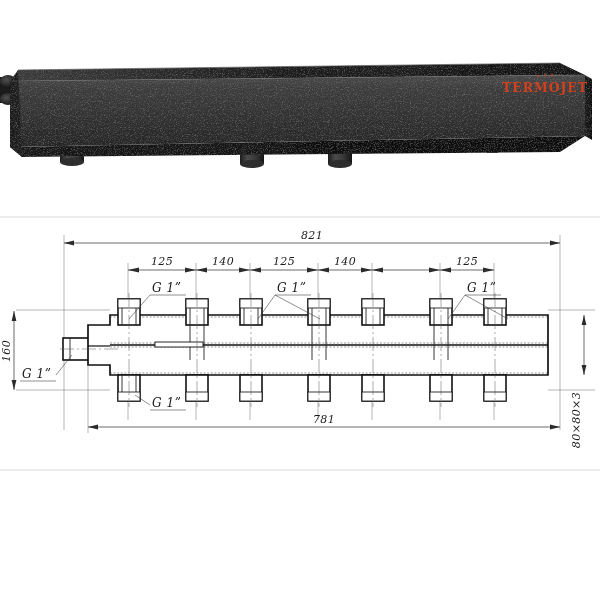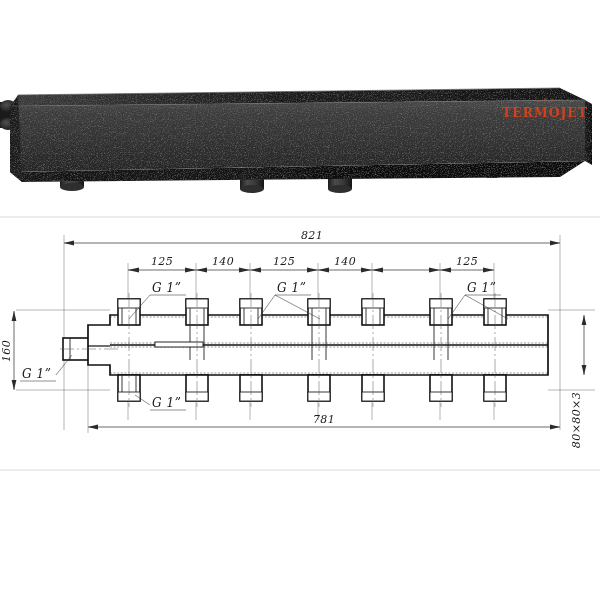--- a/index.html
+++ b/index.html
@@ -12,21 +12,21 @@
   }
   #page {
     position: relative;
     width: 600px; height: 600px;
     background: #ffffff;
   }
 
   
   #product-photo {
     position: absolute;
-    left: 0; top: 64px;
+    left: 0; top: 39px;
     width: 600px; height: 135px;
   }
 
   
   #tech-drawing {
     position: absolute;
     left: 0; top: 215px;
     width: 535px; height: 265px;
   }
 

